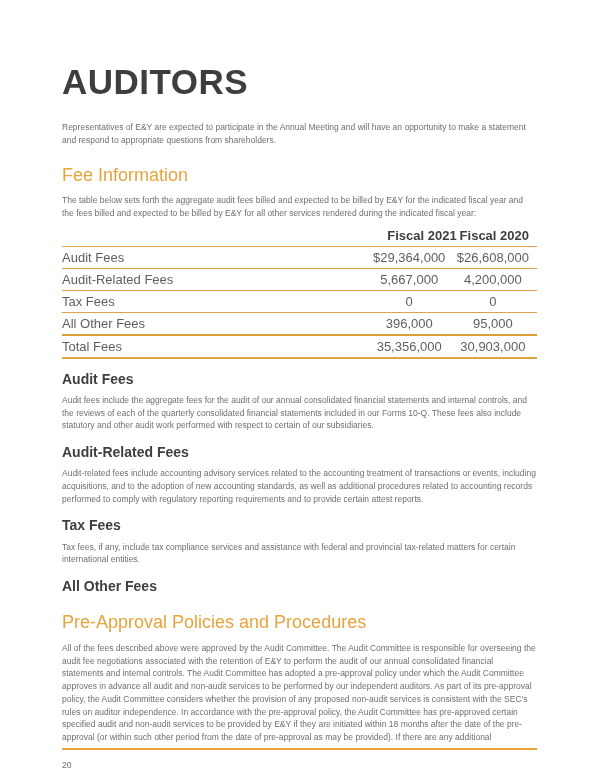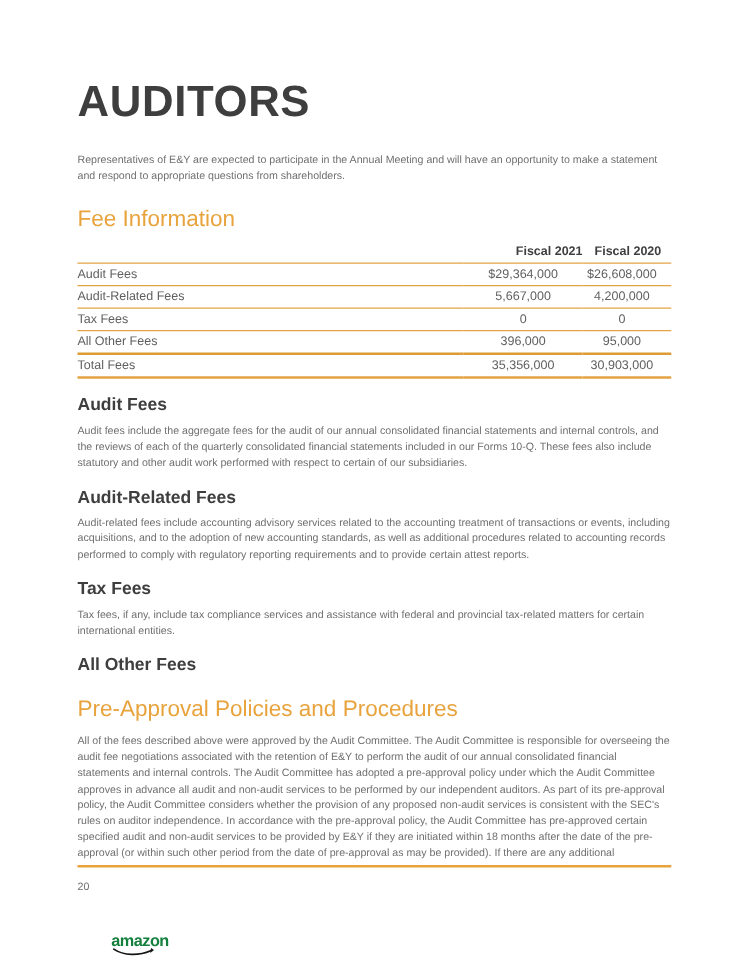--- a/index.html
+++ b/index.html
@@ -38,21 +38,21 @@
     font-weight: 700;
     color: #3e3e3e;
     line-height: 1.15;
     margin: 12px 0 0 0;
   }
 
   table.fee-table {
     width: 100%;
     border-collapse: collapse;
     margin-top: 6px;
-    font-size: 10px;
+    font-size: 13px;
     color: #5f5f5f;
   }
   table.fee-table th {
     font-weight: 700;
     color: #3e3e3e;
     text-align: right;
     padding: 2px 0 3px 0;
   }
   table.fee-table th.col-label { text-align: left; }
   table.fee-table td { padding: 3px 0; }
@@ -99,20 +99,21 @@
 </head>
 <body>
 
 <div class="page">
 
   <h1 class="doc-title">AUDITORS</h1>
 
   <p class="body-text intro">Representatives of E&amp;Y are expected to participate in the Annual Meeting and will have an opportunity to make a statement and respond to appropriate questions from shareholders.</p>
 
   <h2 class="orange-heading">Fee Information</h2>
+  <p class="body-text">The table below sets forth the aggregate audit fees billed and expected to be billed by E&amp;Y for the indicated fiscal year and the fees billed and expected to be billed by E&amp;Y for all other services rendered during the indicated fiscal year:</p>
 
   <table class="fee-table">
     <colgroup>
       <col class="clabel">
         <col class="c2021">
         <col class="c2020">
     </colgroup>
     <thead>
       <tr>
         <th class="col-label"></th>

